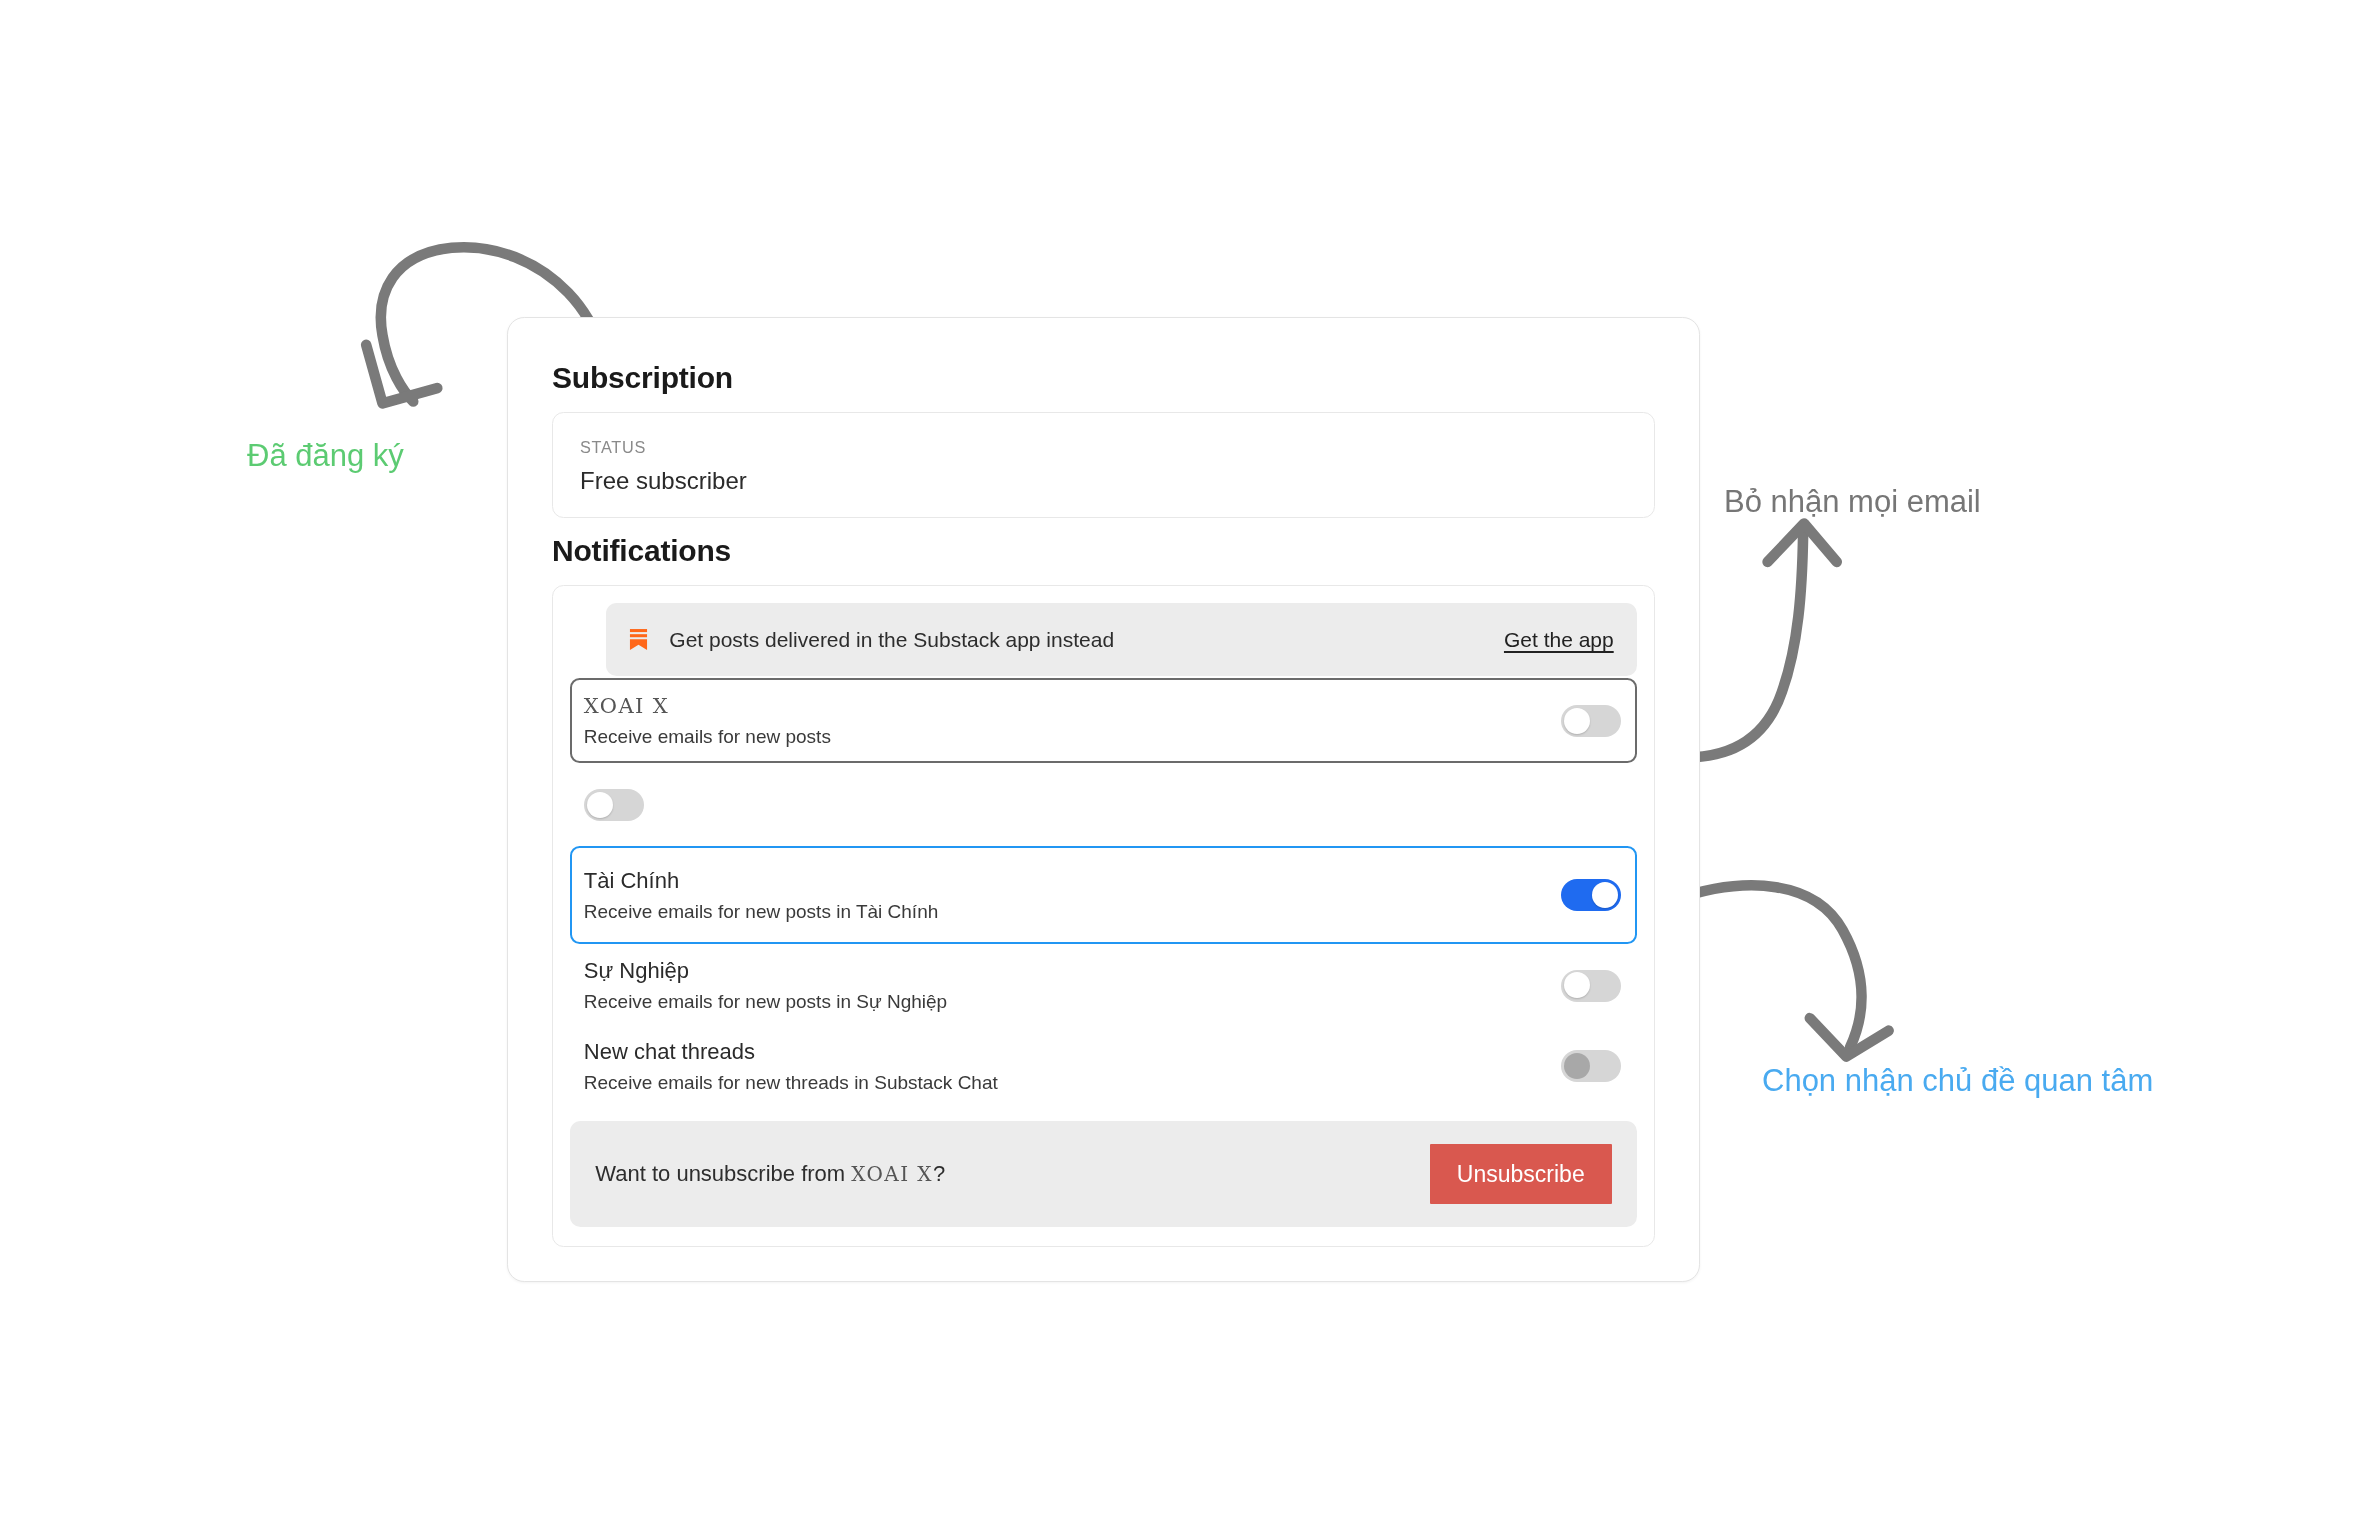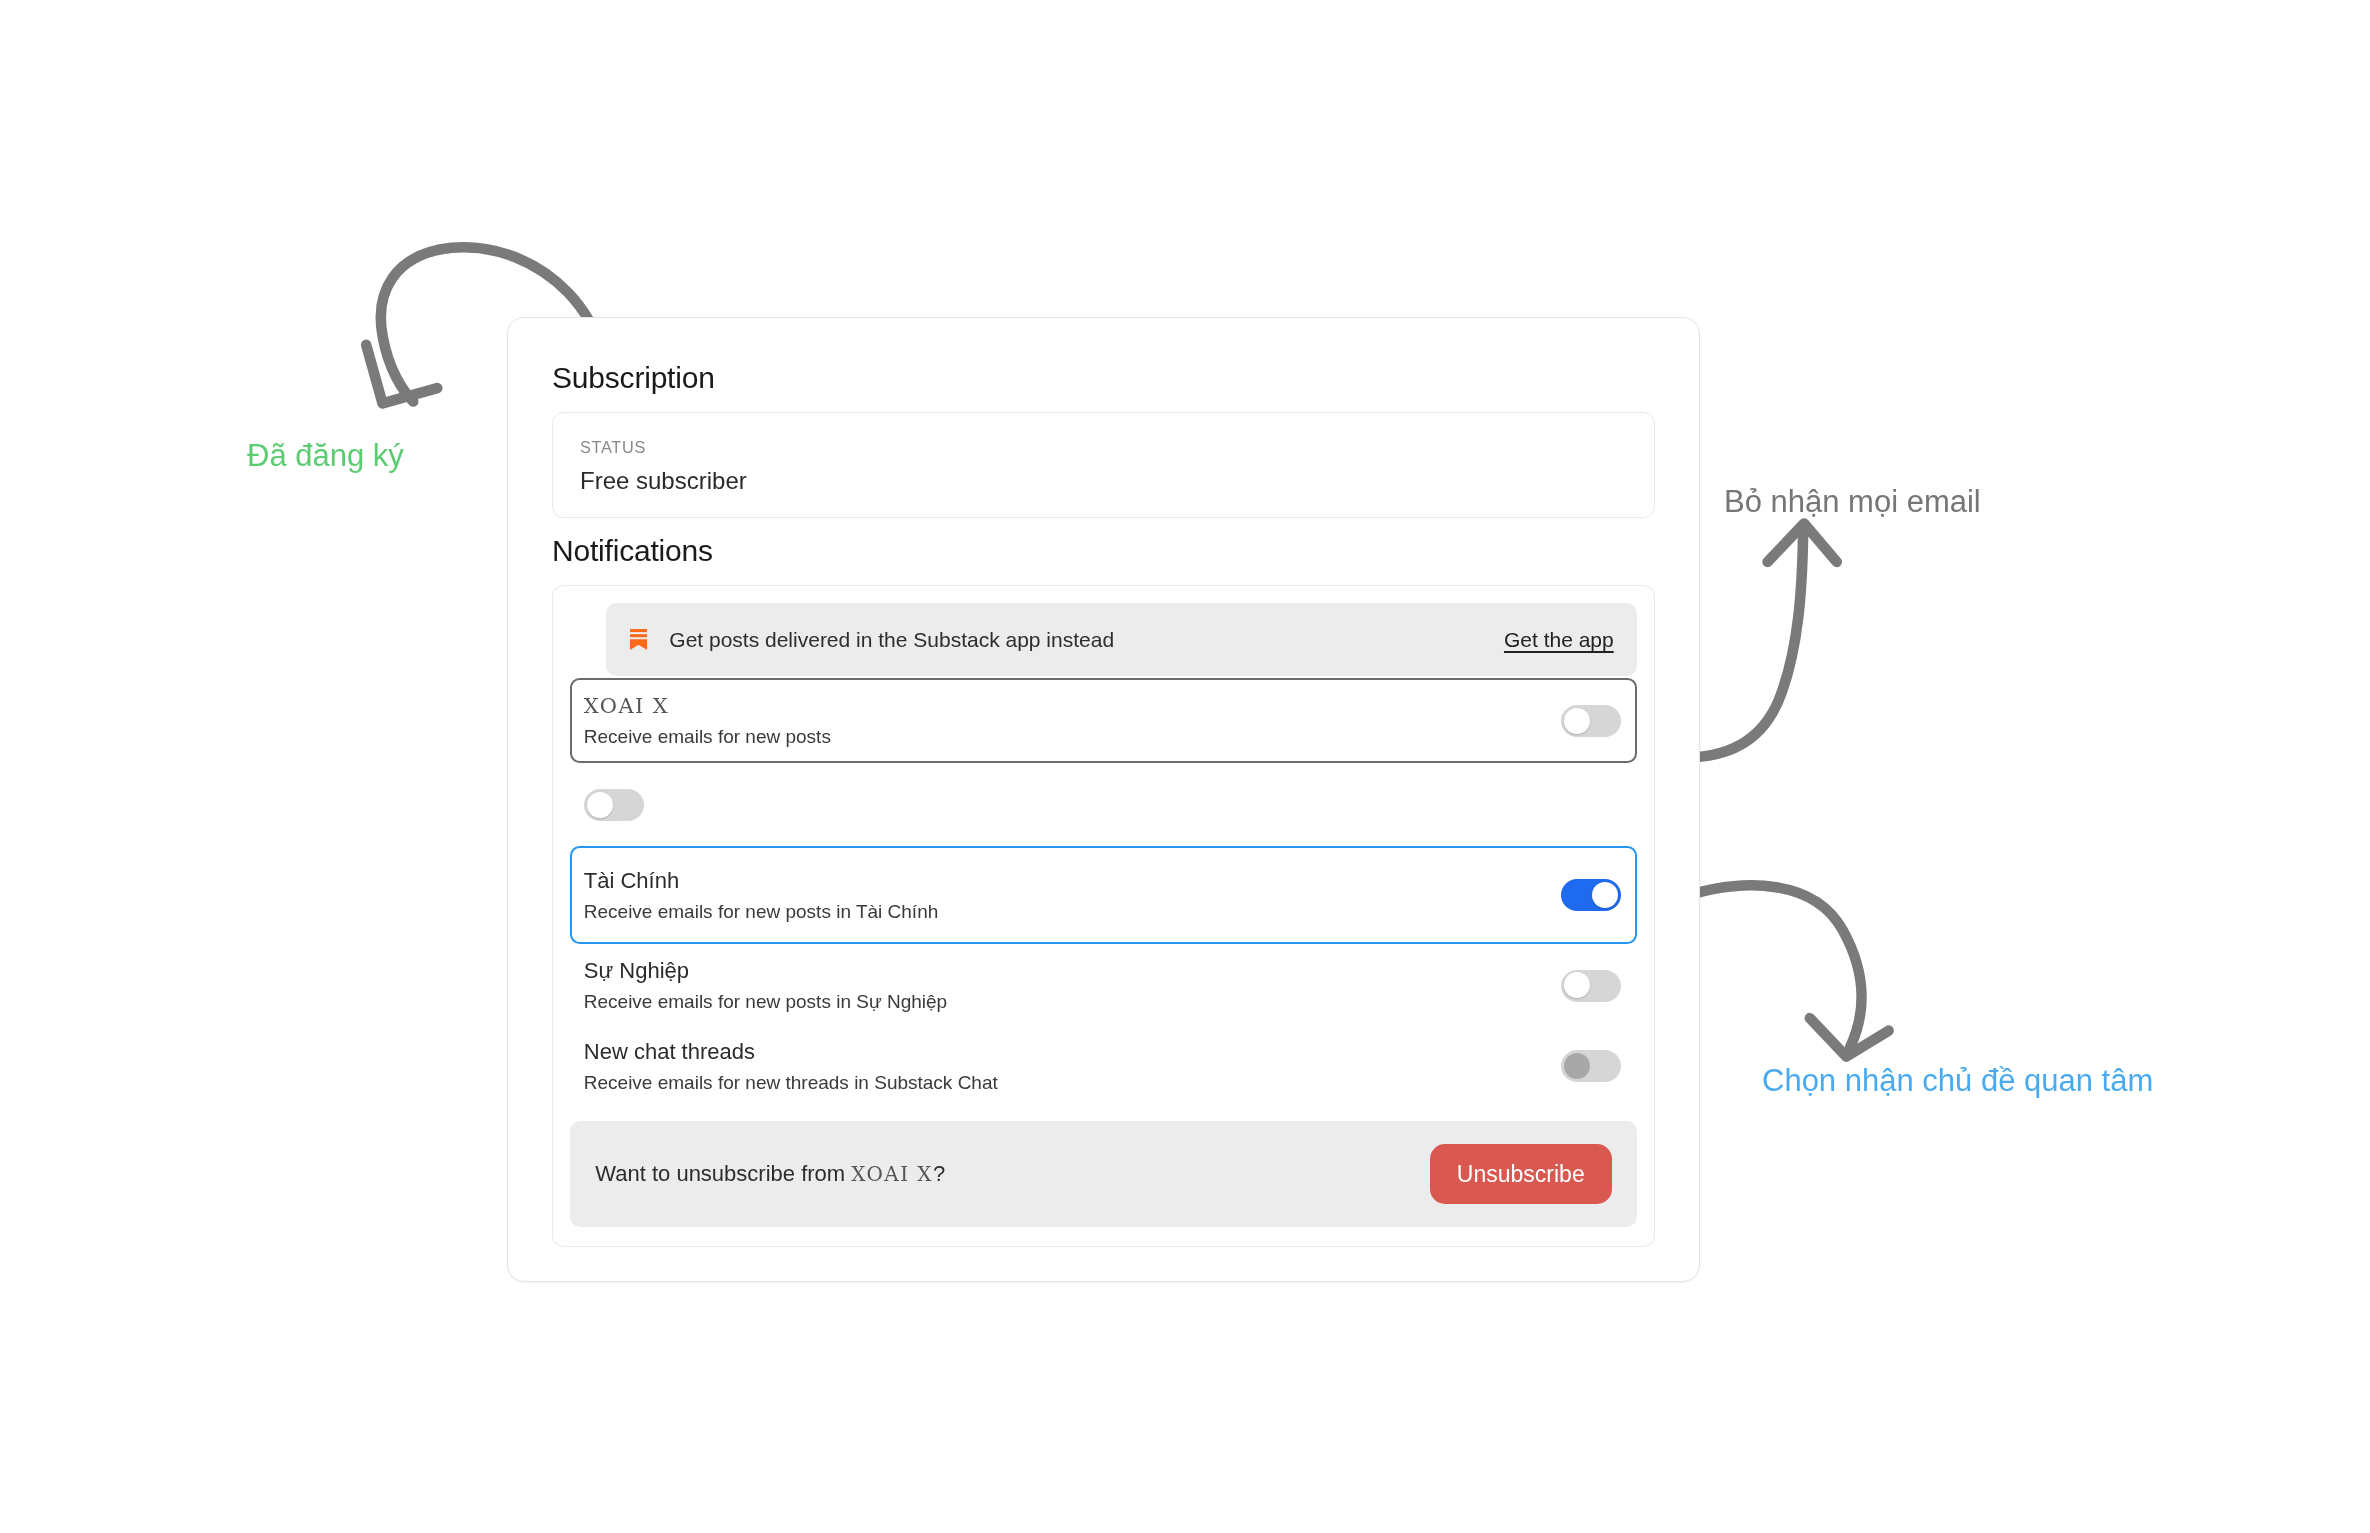--- a/index.html
+++ b/index.html
@@ -58,21 +58,21 @@
     border-radius: 17.3px;
     box-shadow: 0 1px 2.9px rgba(0,0,0,0.05);
     box-sizing: border-box;
   }
   .card-inner {
     padding: 27px 44px 0 44px;
   }
 
   .section-title {
     font-size: 30px;
-    font-weight: normal;
+    font-weight: bold;
     color: #1a1a1a;
     letter-spacing: -0.2px;
     margin: 16.3px 0 0 0;
   }
 
   
   #subscription-box {
     margin-top: 16.3px;
     border: 1px solid #e8e8e8;
     border-radius: 11.5px;
@@ -221,21 +221,21 @@
   #unsubscribe-question .brand-inline {
     font-family: "DejaVu Serif", serif;
     font-size: 20px;
     letter-spacing: 1.4px;
     color: #555555;
   }
   #unsubscribe-button {
     background: #d9584f;
     color: #ffffff;
     border: none;
-    border-radius: 15px;
+    border-radius: 1px;
     font-family: "Liberation Sans", sans-serif;
     font-size: 23px;
     padding: 0 27px;
     height: 60px;
     cursor: pointer;
   }
 </style>
 </head>
 <body>
 

